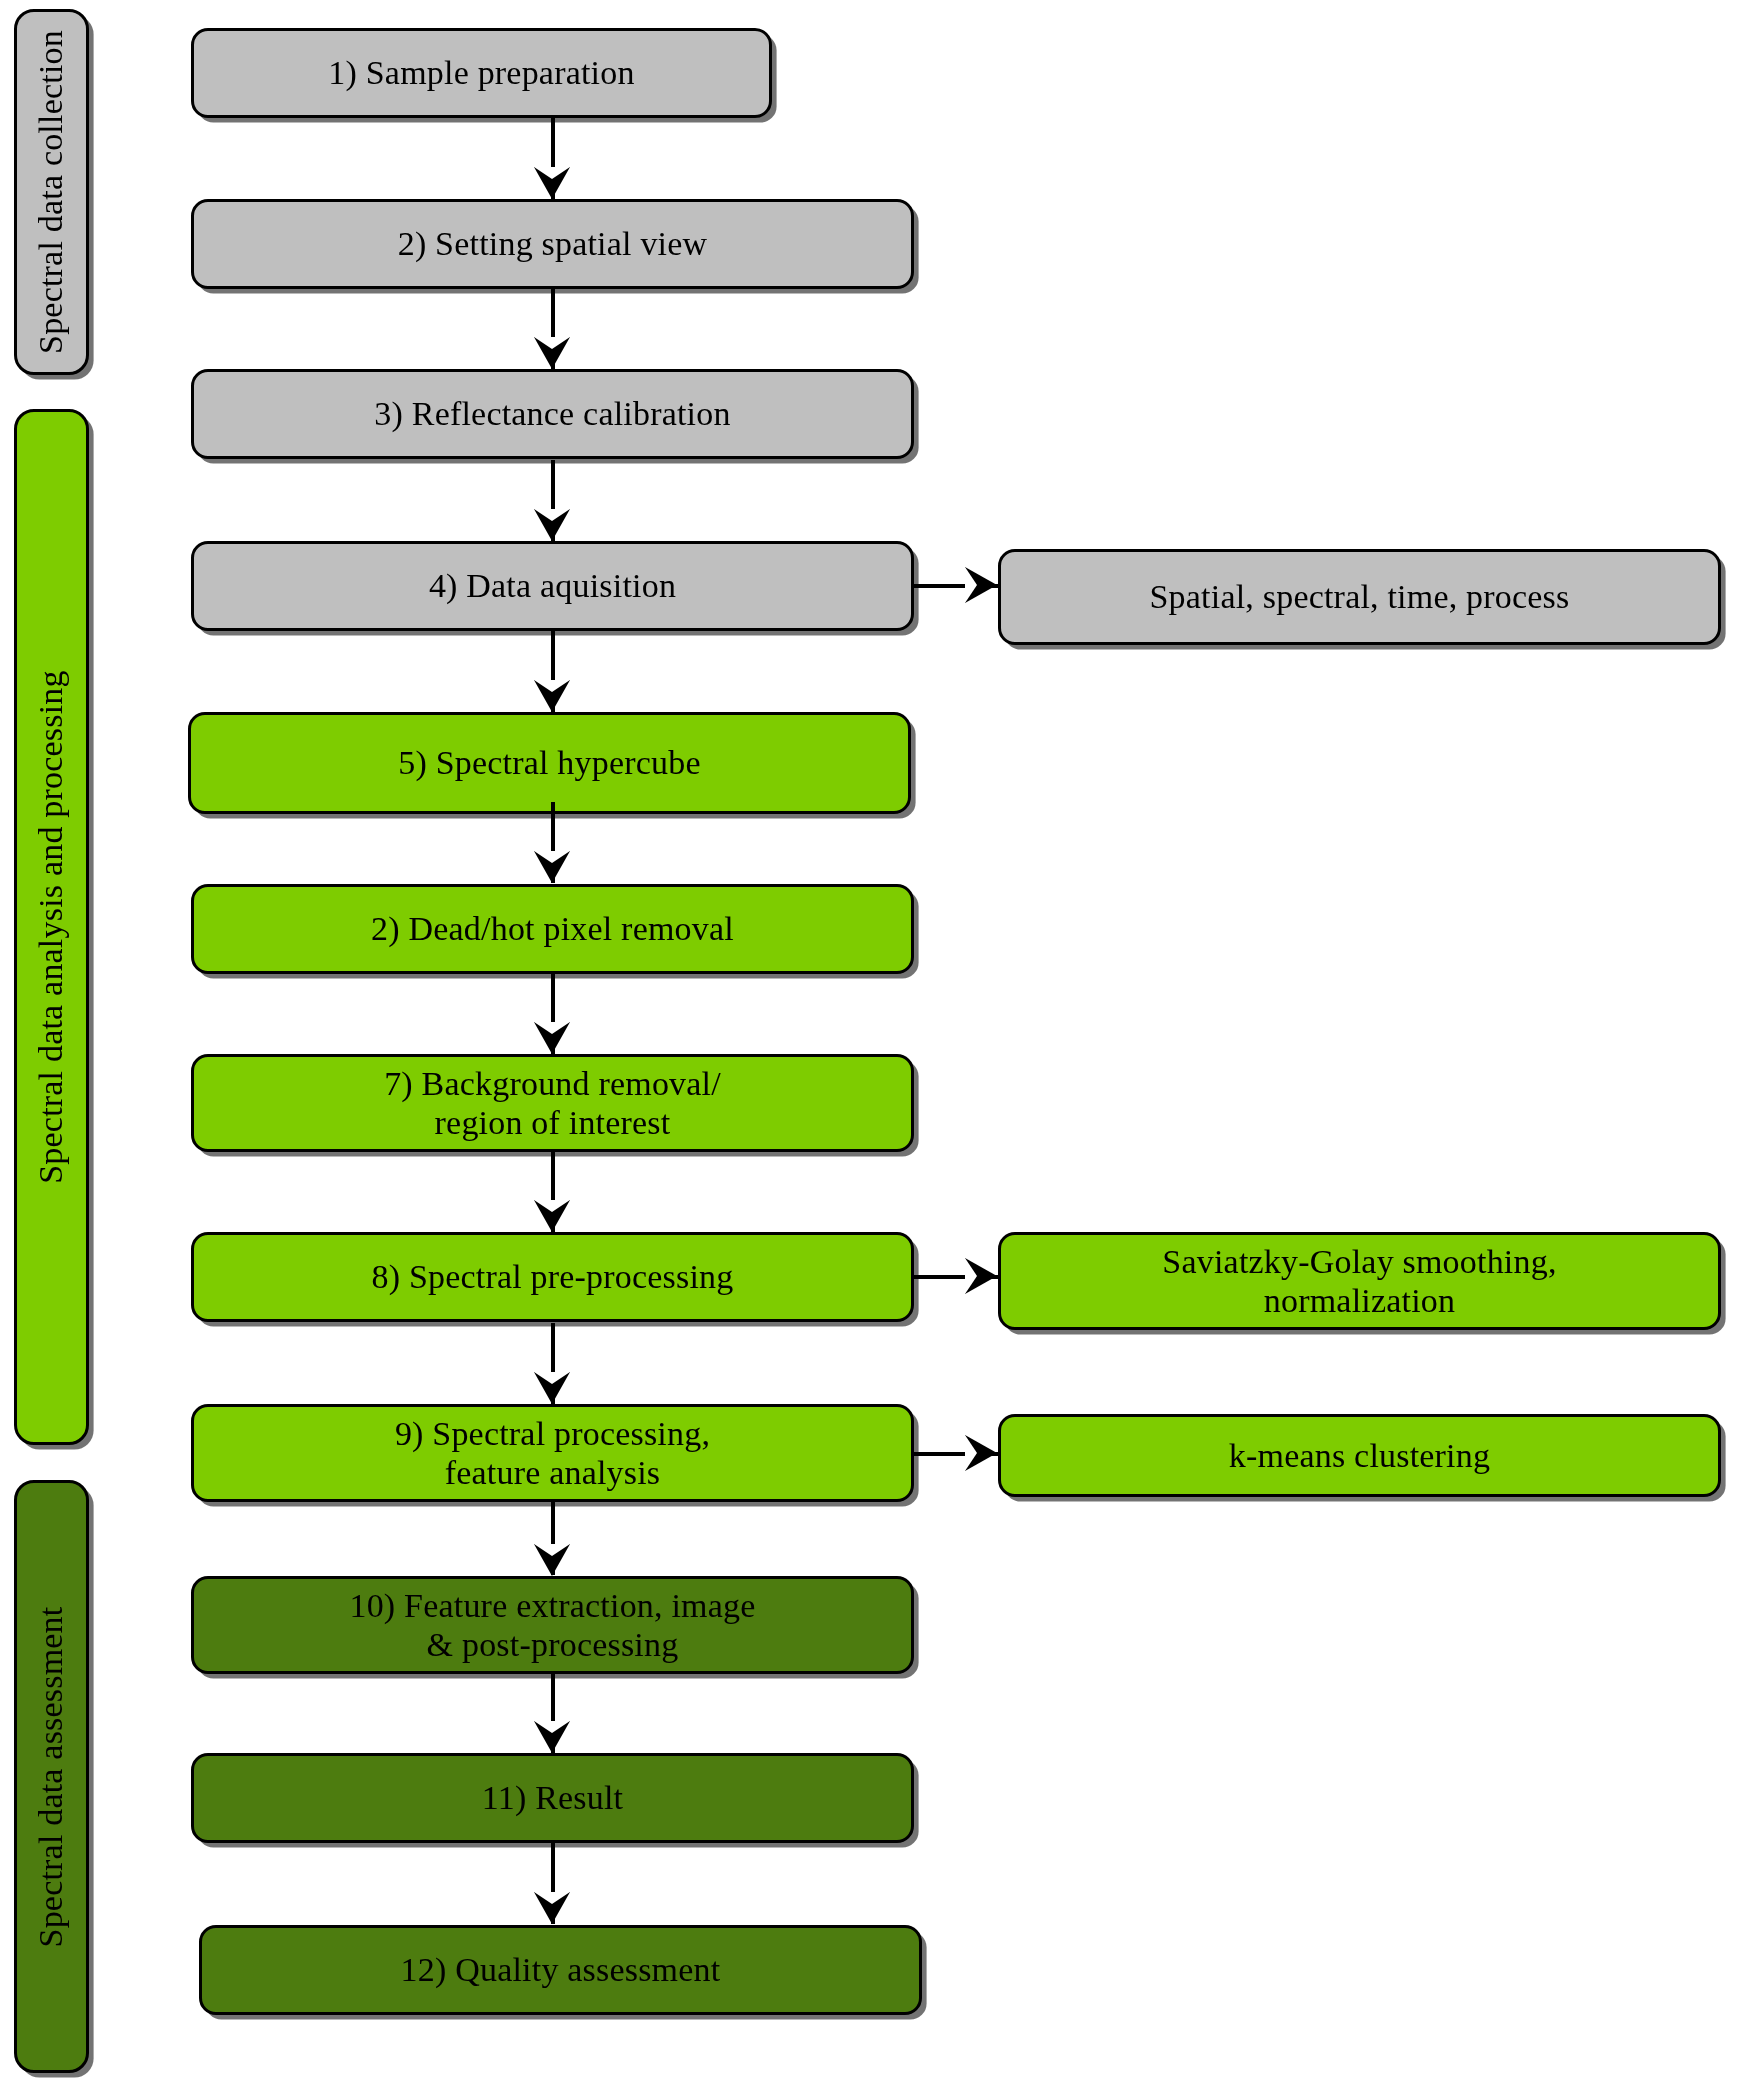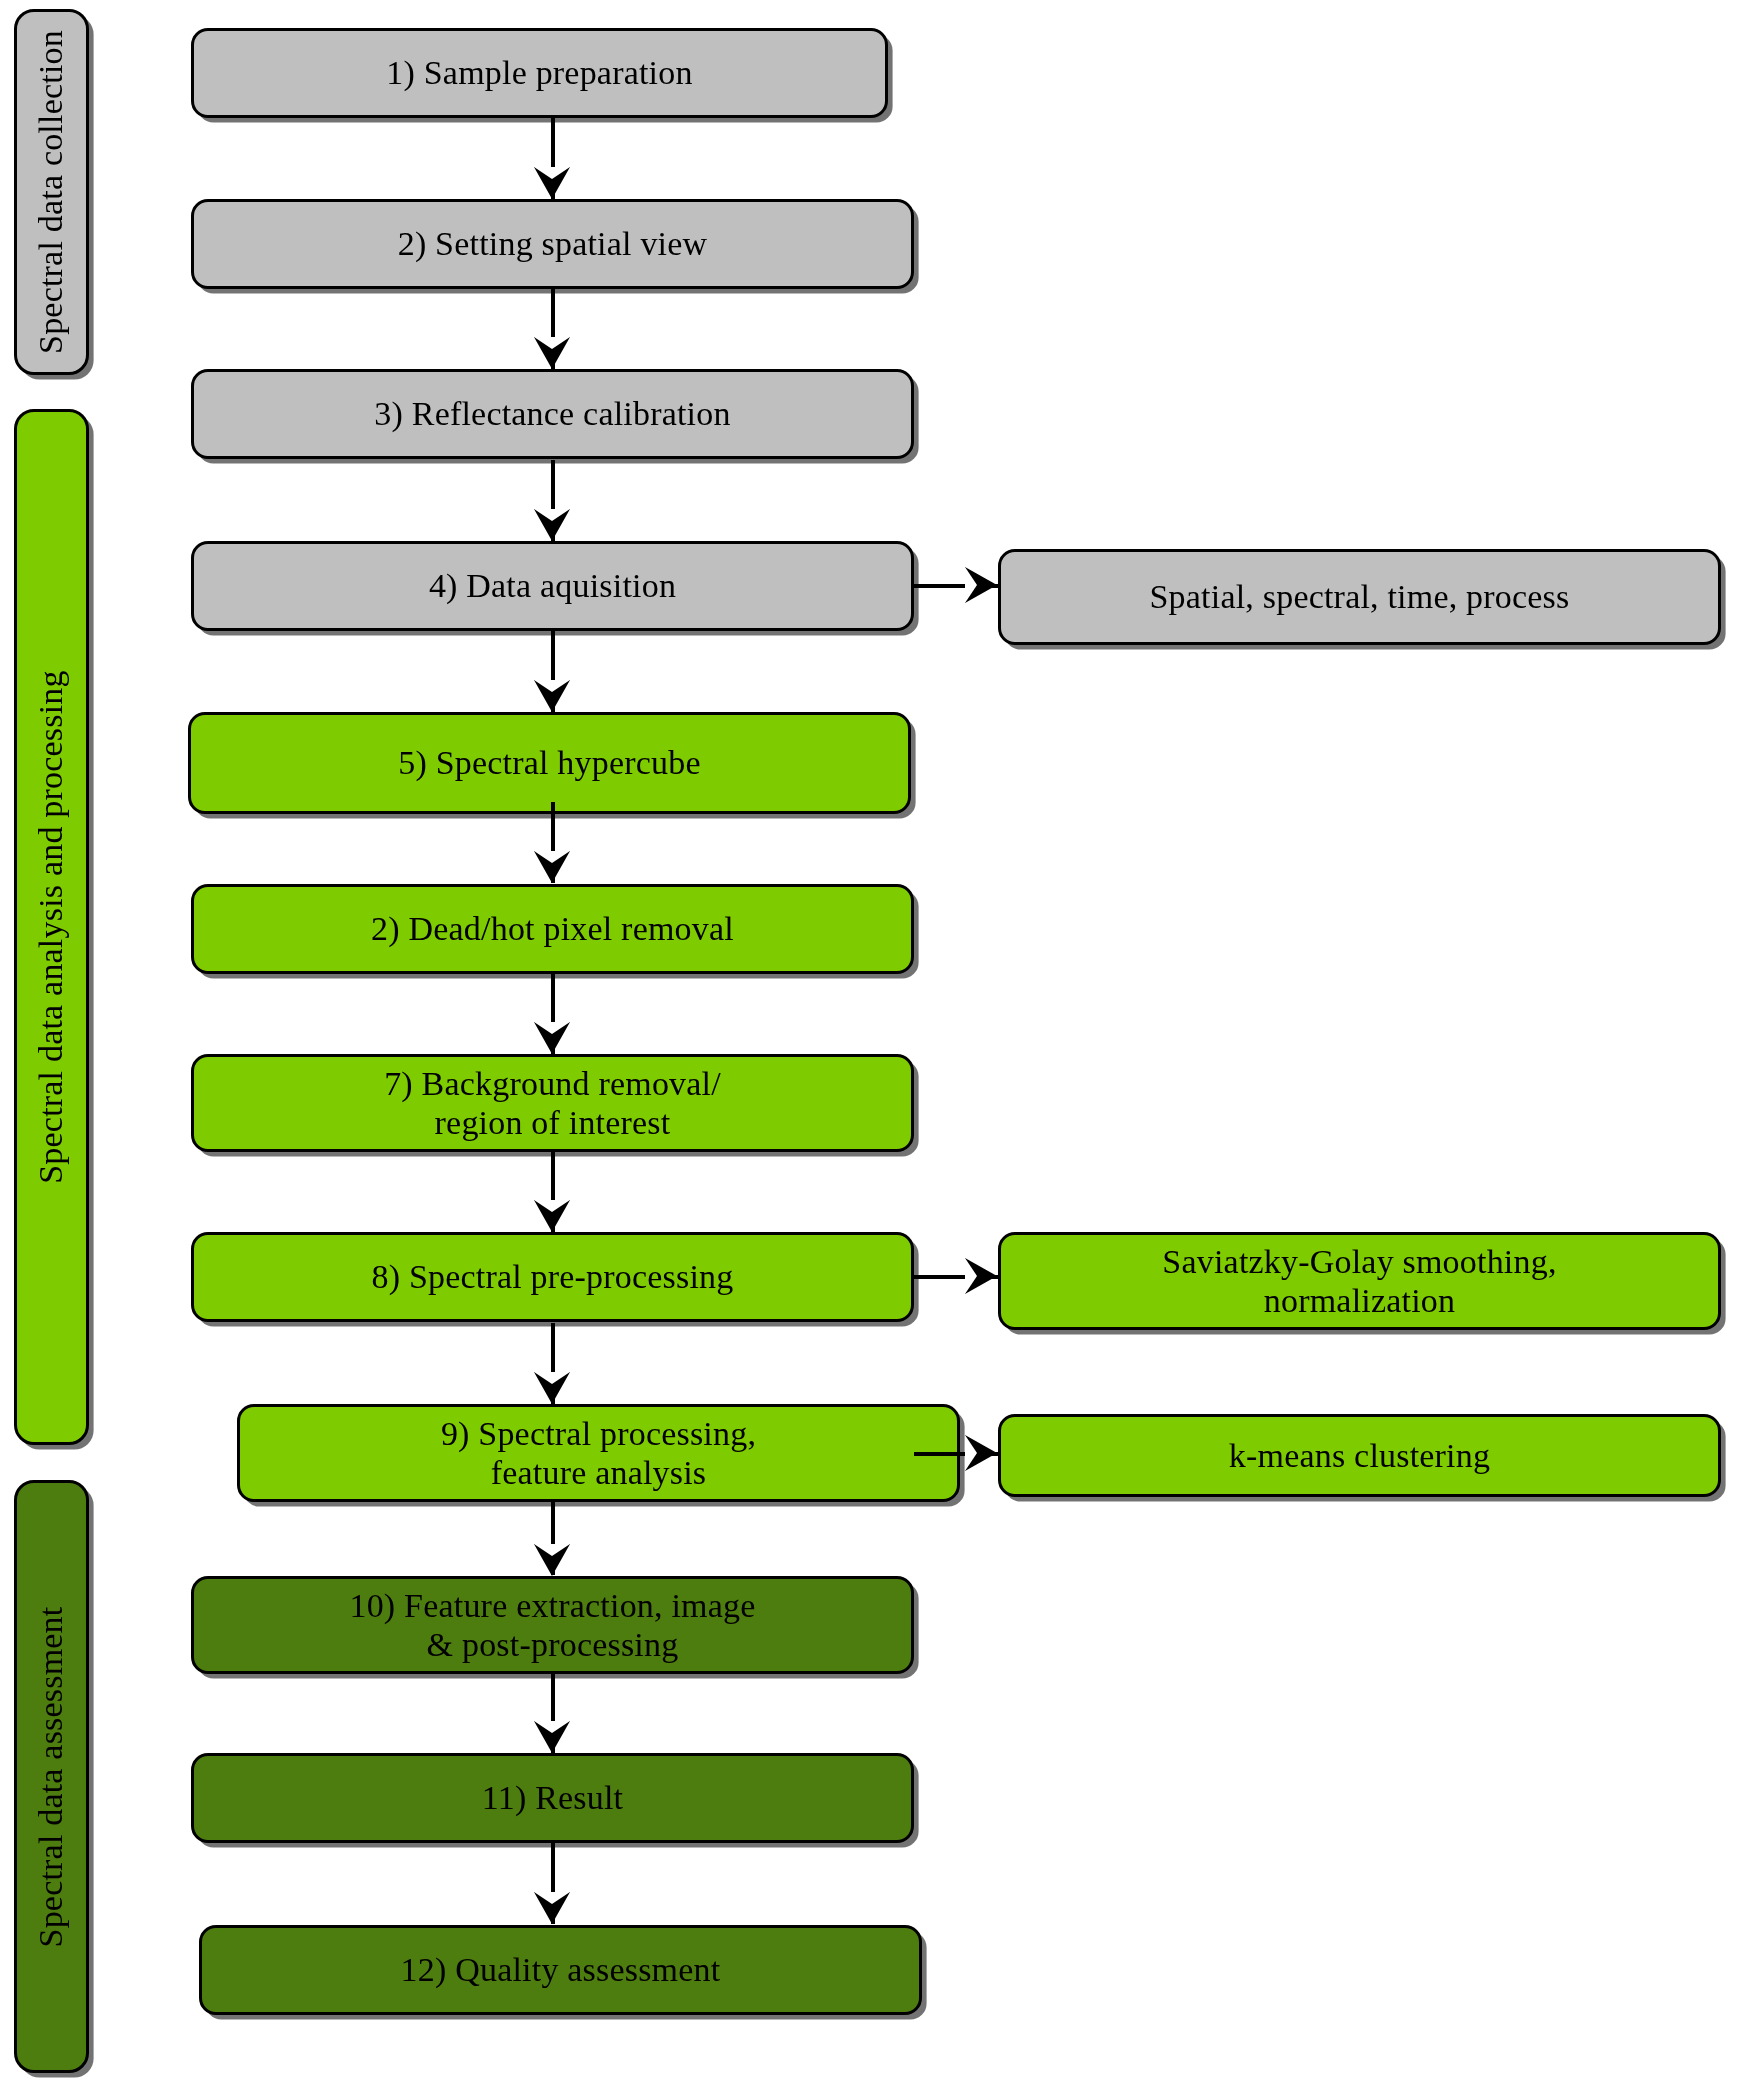--- a/index.html
+++ b/index.html
@@ -109,21 +109,21 @@
   </div>
 
   <div class="band green" style="left:13.8px; top:409px; width:75px; height:1036px;">
     <span class="band-lbl">Spectral data analysis and processing</span>
   </div>
 
   <div class="band blue" style="left:13.8px; top:1480px; width:75px; height:593px;">
     <span class="band-lbl">Spectral data assessment</span>
   </div>
 
-  <div class="node gray" style="left:191px; top:27.5px; width:697px; height:90px;">
+  <div class="node gray" style="left:191px; top:27.5px; width:581px; height:90px;">
     <span class="lbl">1) Sample preparation</span>
   </div>
 
   <div class="node gray" style="left:191px; top:199px; width:723px; height:90px;">
     <span class="lbl">2) Setting spatial view</span>
   </div>
 
   <div class="node gray" style="left:191px; top:369px; width:723px; height:90px;">
     <span class="lbl">3) Reflectance calibration</span>
   </div>
@@ -141,21 +141,21 @@
   </div>
 
   <div class="node green" style="left:191px; top:1054px; width:723px; height:98px;">
     <span class="lbl multiline">7) Background removal/<br>region of interest</span>
   </div>
 
   <div class="node green" style="left:191px; top:1232px; width:723px; height:90px;">
     <span class="lbl">8) Spectral pre-processing</span>
   </div>
 
-  <div class="node green" style="left:191px; top:1404px; width:723px; height:98px;margin-left:46px;">
+  <div class="node green" style="left:191px; top:1404px; width:723px; height:98px;">
     <span class="lbl multiline">9) Spectral processing,<br>feature analysis</span>
   </div>
 
   <div class="node blue" style="left:191px; top:1576px; width:723px; height:98px;">
     <span class="lbl multiline">10) Feature extraction, image<br>&amp; post-processing</span>
   </div>
 
   <div class="node blue" style="left:191px; top:1753px; width:723px; height:90px;">
     <span class="lbl">11) Result</span>
   </div>

